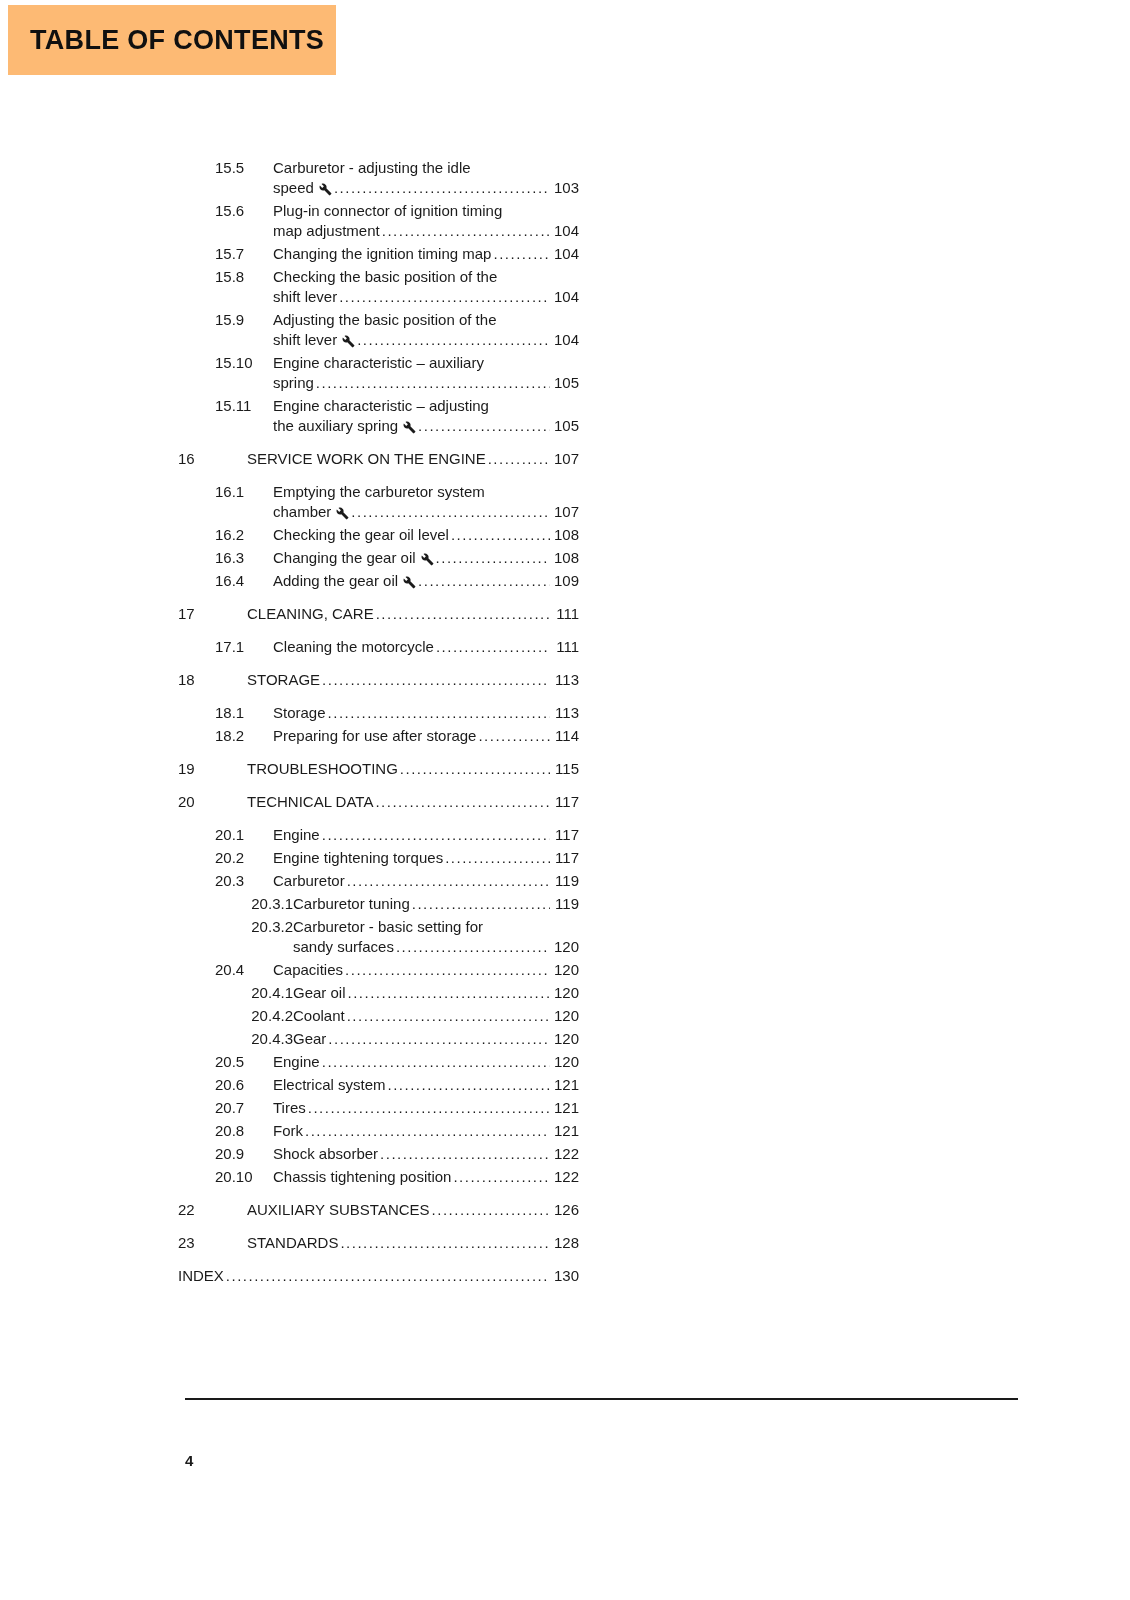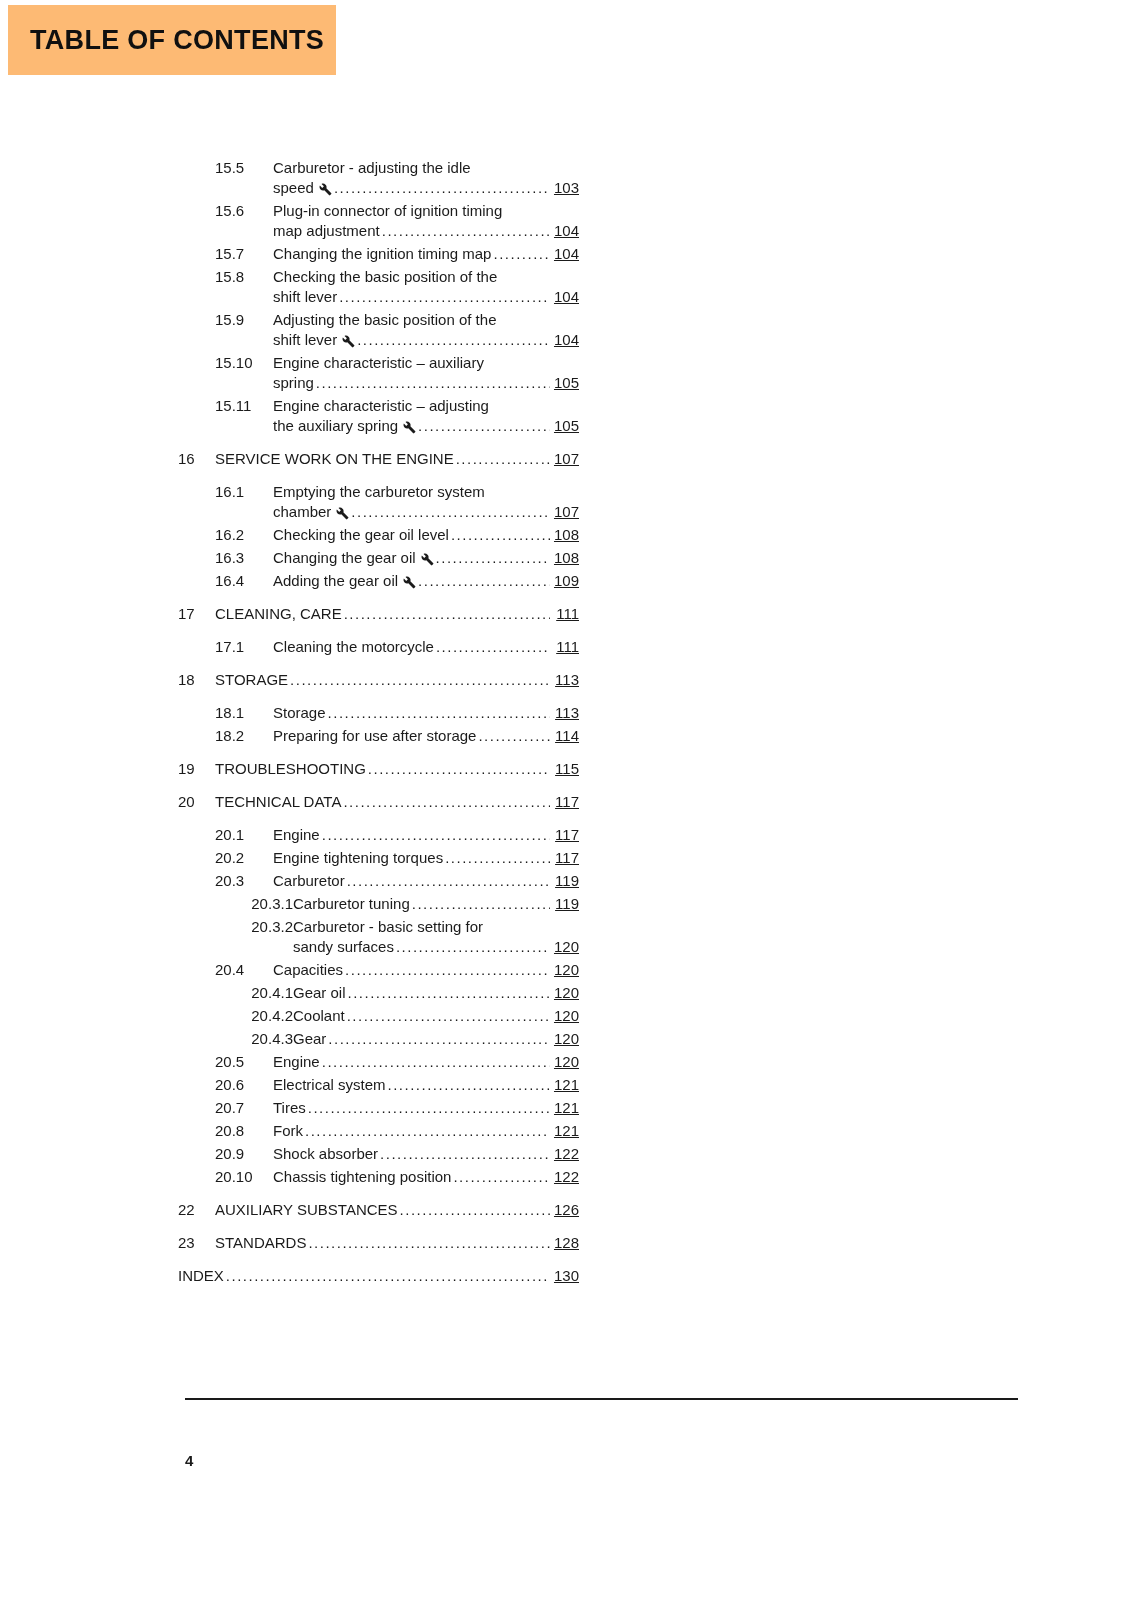--- a/index.html
+++ b/index.html
@@ -31,41 +31,41 @@
     left: 178px; top: 127px;
     width: 401px;
     margin-top: 28px;
   }
   .entry {
     display: flex;
     margin: 3px 0;
     font-size: 15px;
     line-height: 20px;
   }
-  .entry.lvl1, .entry.lvl0 { margin: 13px 0; }
+  .entry.lvl1, .entry.lvl0 { margin: 13px 0; gap: 32px; }
   .num { flex: 0 0 auto; }
   .lvl1 .num { width: 37px; }
   .lvl2 .num { width: 58px; margin-left: 37px; }
   .lvl3 .num { width: 78px; margin-left: 37px; text-align: right; }
   .entry-body { flex: 1 1 auto; min-width: 0; }
   .line.last { display: flex; align-items: flex-start; }
   .txt { white-space: nowrap; flex: 0 0 auto; }
   .wrench { flex: 0 0 auto; margin-left: 5px; align-self: center; }
   .wrench svg { width: 13px; height: 13px; display: block; margin-top: 3px; }
   .dots {
     flex: 1 1 auto;
     overflow: hidden;
     white-space: nowrap;
     margin: 0 3px 0 2px;
   }
   .dots::after {
     content: "......................................................................................................................................";
     letter-spacing: 1.5px;
   }
-  .pg { flex: 0 0 auto; text-align: right; min-width: 26px; text-decoration: underline; }
+  .pg { flex: 0 0 auto; text-align: right; min-width: 26px; }
   .divider {
     position: absolute;
     left: 185px; top: 1398px;
     width: 833px; height: 2px;
     background: #1a1a1a;
   }
   .footer-page {
     position: absolute;
     left: 185px; top: 1452px;
     font-size: 15px;

